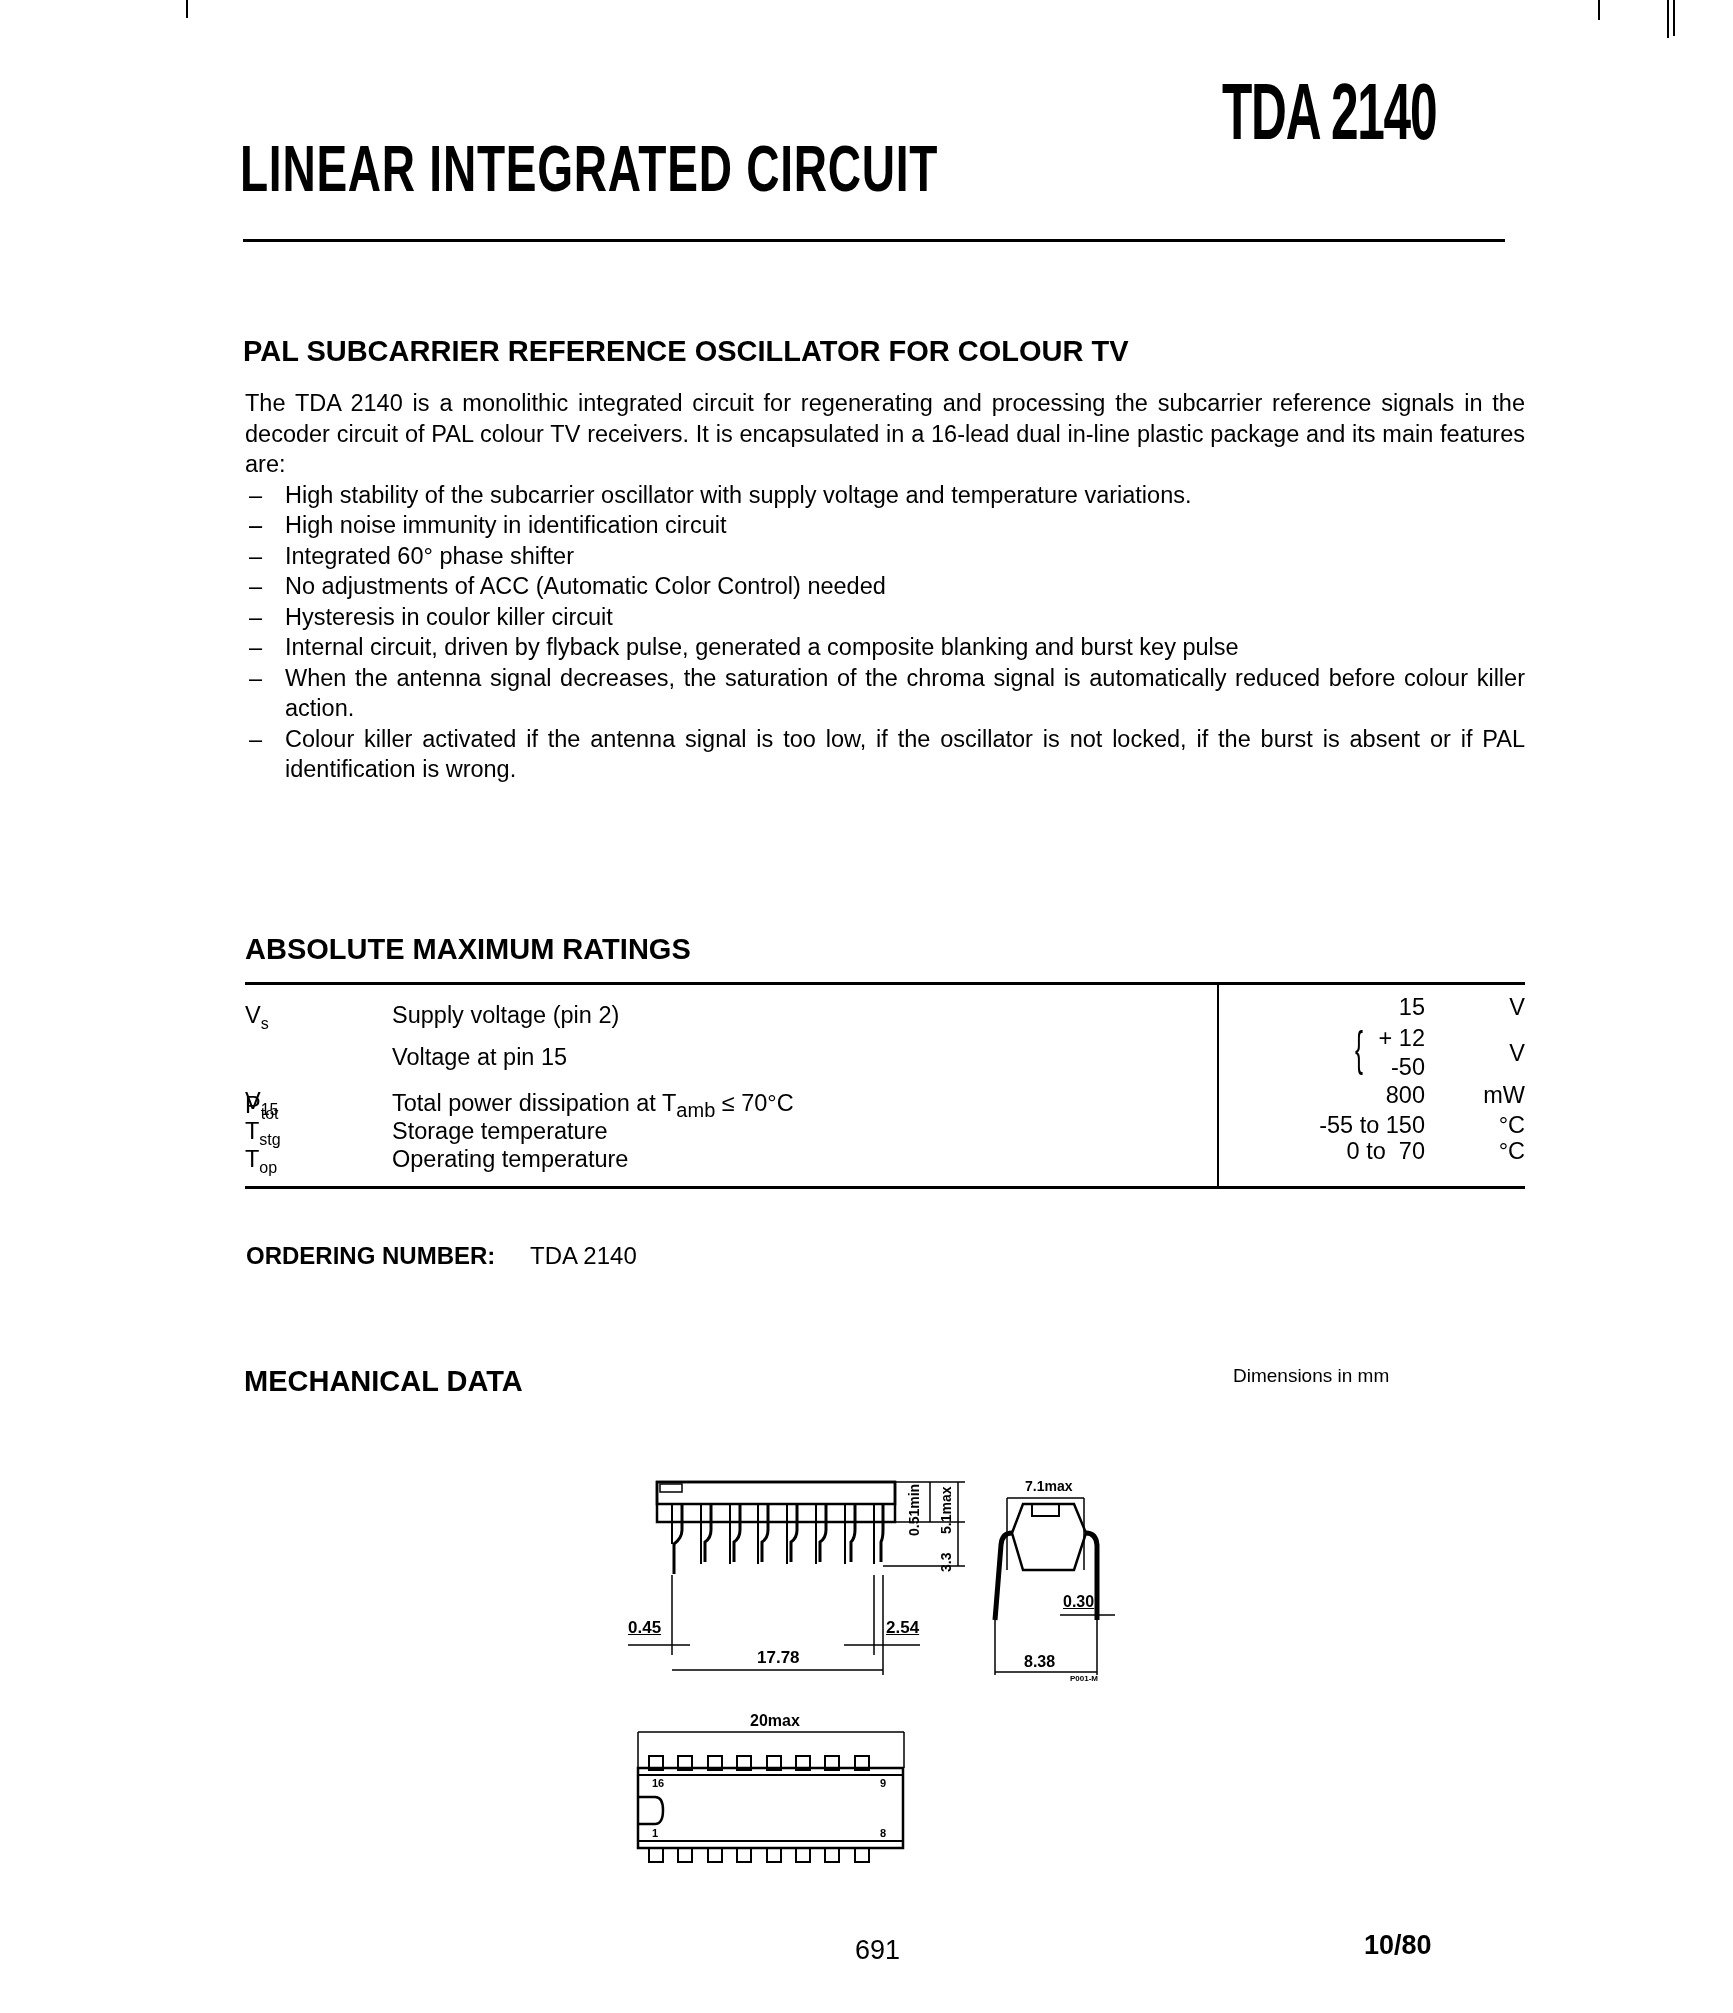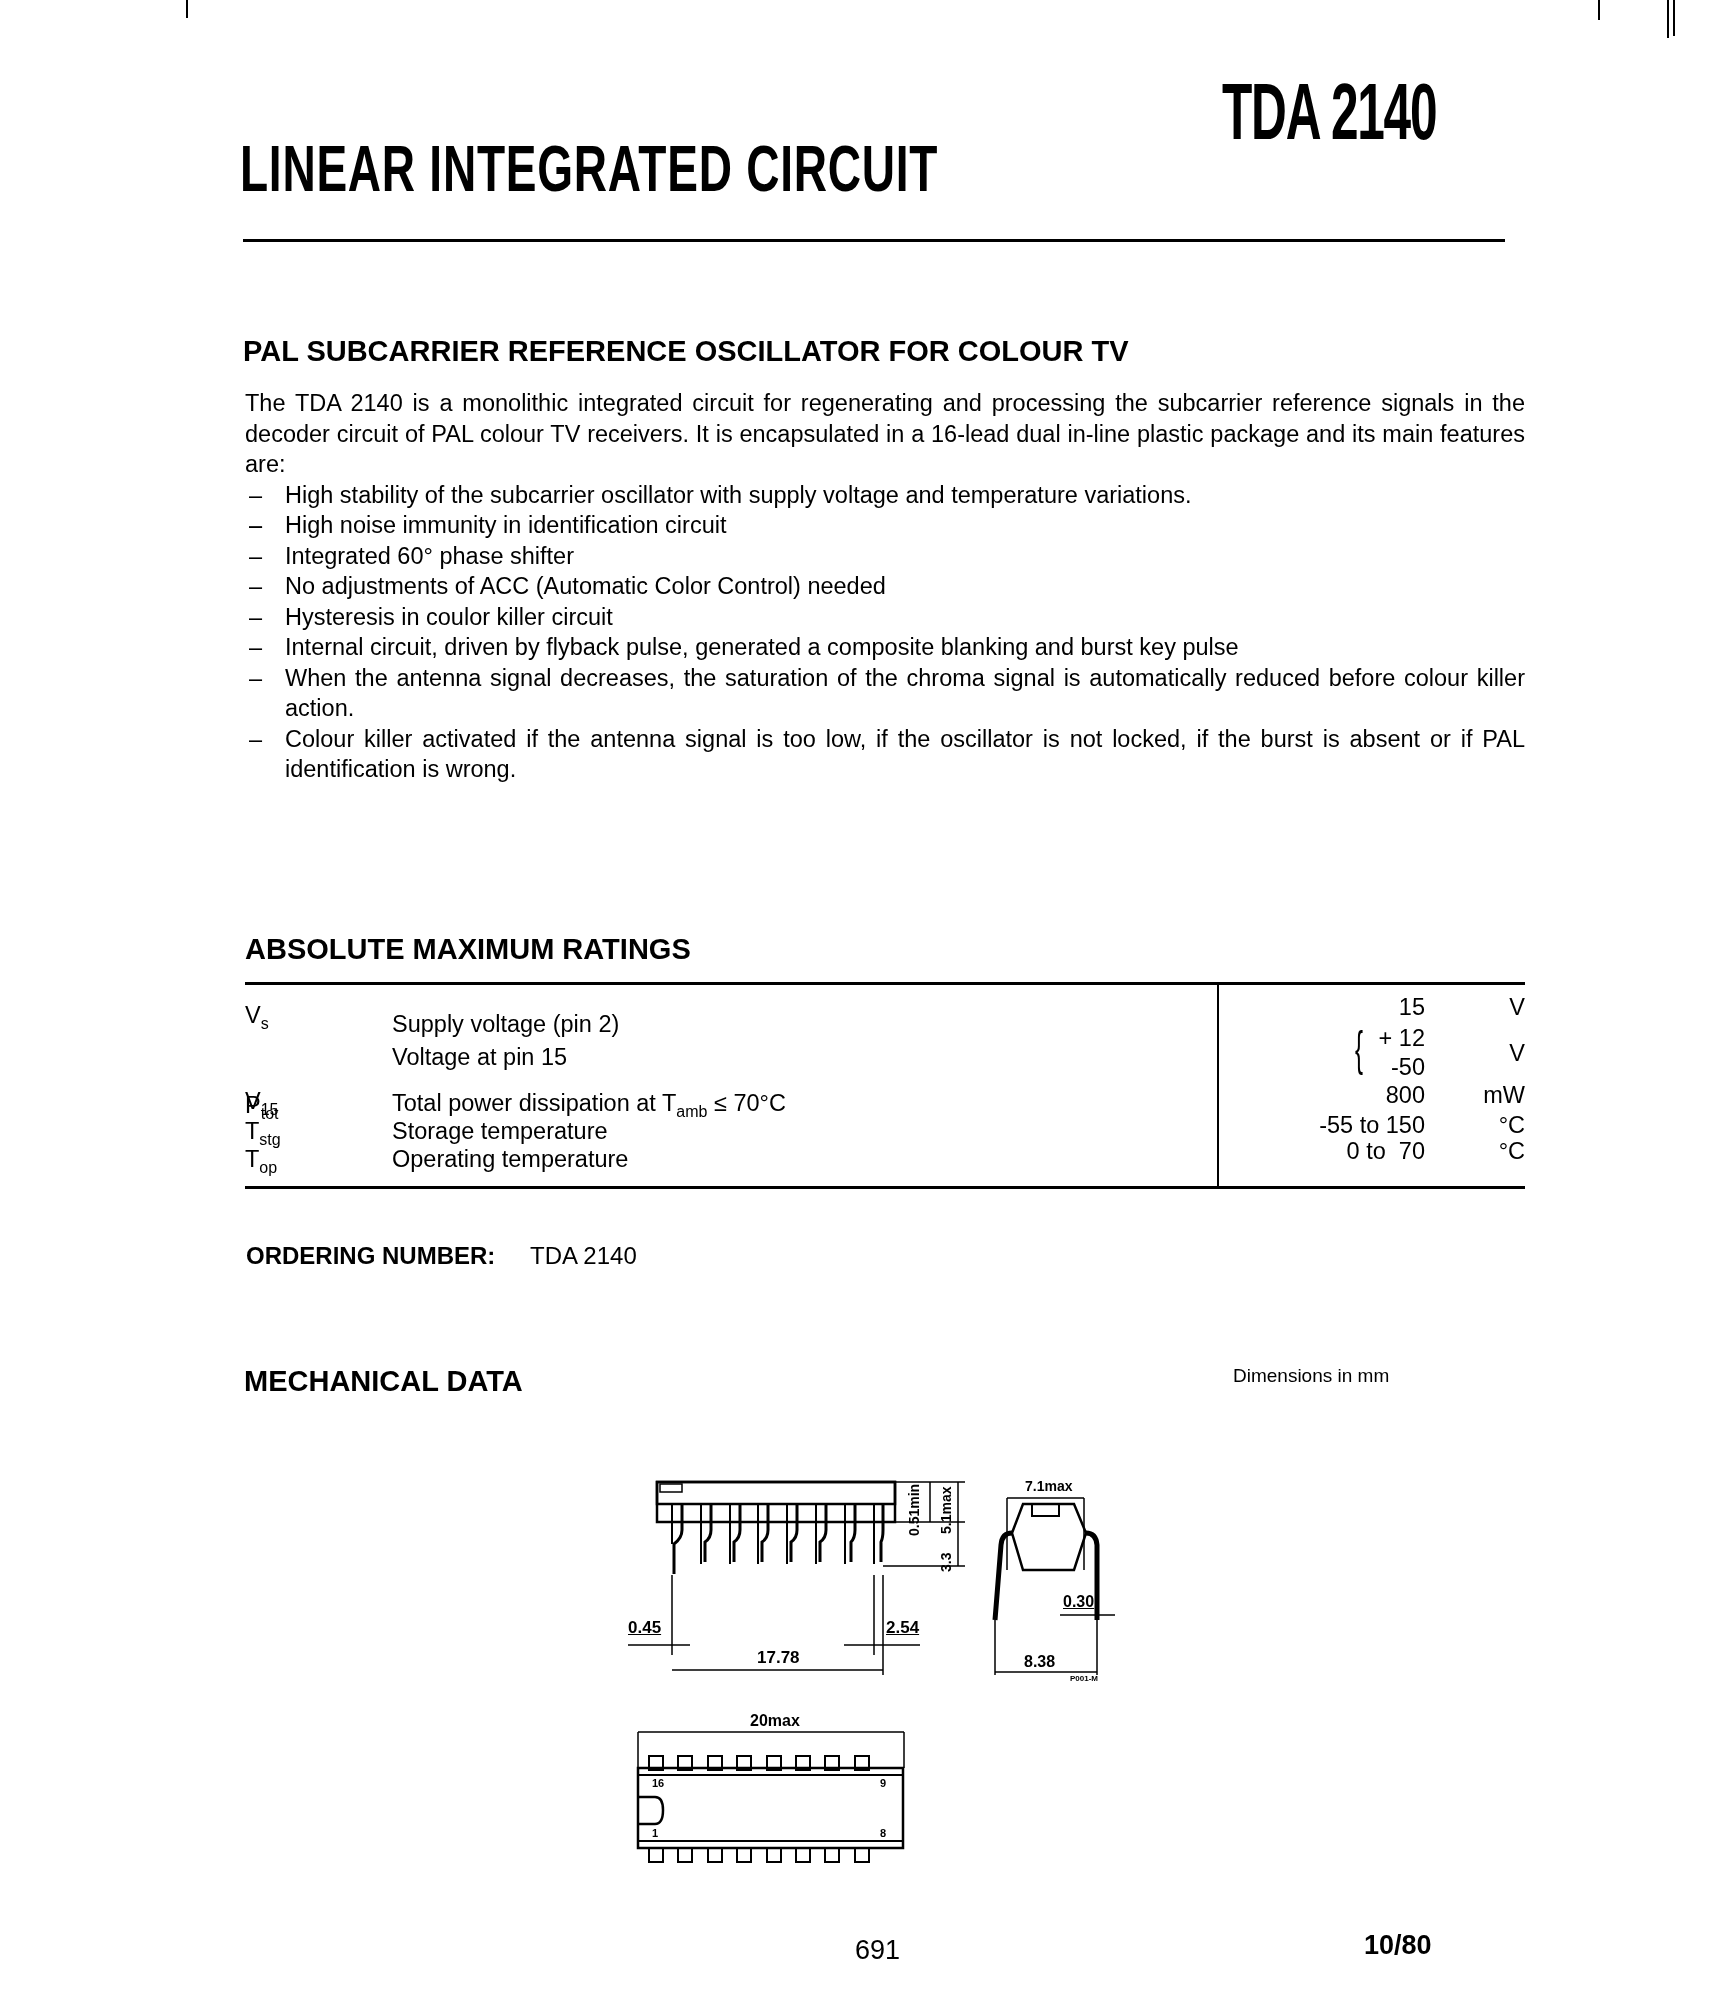--- a/index.html
+++ b/index.html
@@ -18,21 +18,21 @@
   .features li { position:relative; padding-left:40px; text-align:justify; }
   .features li .dash { position:absolute; left:4px; top:0; }
   .table { left:245px; top:982px; width:1280px; }
   .table .top { position:absolute; left:0; top:0; width:1280px; height:3px; background:#000; }
   .table .bot { position:absolute; left:0; top:204px; width:1280px; height:3px; background:#000; }
   .table .vdiv { position:absolute; left:972px; top:0; width:2px; height:206px; background:#000; }
   .row { position:absolute; left:0; width:1280px; font-size:23.5px; height:30px; }
   .row .sym { position:absolute; left:0; top:0; }
   .row .sym sub { font-size:16px; vertical-align:-6px; }
   .row .desc { position:absolute; left:147px; top:0; white-space:nowrap; }
-  .row .desc sub { font-size:16px; vertical-align:-6px; }
+  .row .desc sub { font-size:20px; vertical-align:-6px; }
   .row .val { position:absolute; right:100px; top:0; text-align:right; white-space:nowrap; }
   .row .unit { position:absolute; right:0; top:0; text-align:right; width:60px; }
   .brace-val { position:absolute; right:100px; text-align:right; font-size:23.5px; line-height:29px; }
   .brace { position:absolute; left:1110px; font-size:48px; line-height:58px; font-weight:normal; transform:scaleX(0.5); transform-origin:left top; }
   .order { left:246px; top:1232px; font-size:24px;margin-top:10px; }
   .order b { font-weight:bold; }
   .dims { left:1233px; top:1365px; font-size:19px; }
   .footer-page { left:855px; top:1935px; font-size:27px; }
   .footer-date { left:1364px; top:1930px; font-size:27px; font-weight:bold; }
   .drawing { left:600px; top:1450px; width:580px; height:420px; }
@@ -67,21 +67,21 @@
 </div>
 
 <div class="abs heading" style="left:245px;top:933px;">ABSOLUTE MAXIMUM RATINGS</div>
 <div class="abs table">
   <div class="top"></div>
   <div class="vdiv"></div>
   <div class="bot"></div>
 
   <div class="row" style="top:20px;">
     <span class="sym"><span>V</span><sub>s</sub></span>
-    <span class="desc" style="top:9px;text-align:right;">Supply voltage (pin 2)</span>
+    <span class="desc" style="top:0;text-align:right;">Supply voltage (pin 2)</span>
     <span class="val" style="top:-8px;">15</span>
     <span class="unit" style="top:-8px;">V</span>
   </div>
 
   <div class="row" style="top:62px;">
     <span class="sym" style="top:0;margin-top:44px;"><span>V</span><sub>15</sub></span>
     <span class="desc">Voltage at pin 15</span>
     <span class="brace" style="top:-24px;">{</span>
     <span class="brace-val" style="top:-20px;"><span>+ 12</span><br><span>-50</span></span>
     <span class="unit" style="top:-4px;">V</span>

